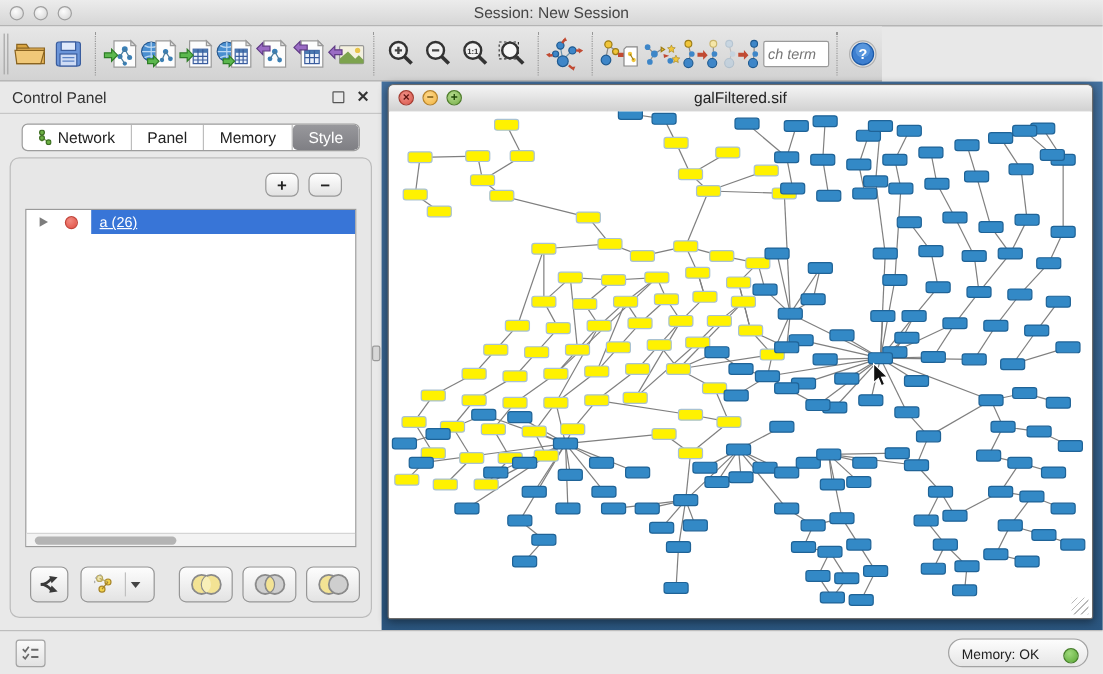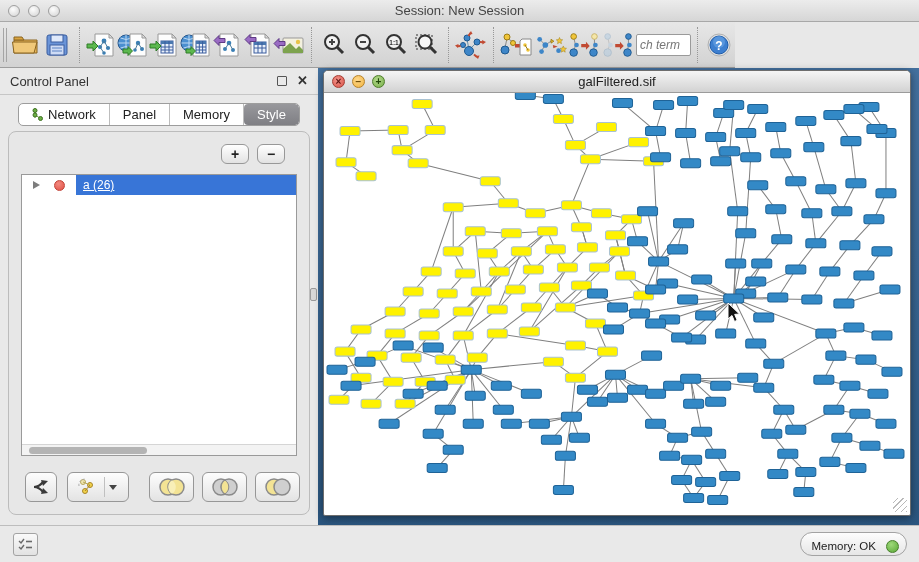--- a/index.html
+++ b/index.html
@@ -102,21 +102,21 @@
     background:repeating-linear-gradient(135deg, transparent 0 3px, #b9b9b9 3px 4px); }
 
   
   .statusbar { position:absolute; left:0; bottom:0; width:919px; height:37px; background:#e9e9e9;
     border-top:1px solid #bdbdbd; }
   .auto-btn { position:absolute; left:13px; top:7px; width:25px; height:23px;
     border:1px solid #a3a3a3; border-radius:3px; background:linear-gradient(#fafafa,#e2e2e2);
     display:flex; align-items:center; justify-content:center; }
   .memory-pill { position:absolute; right:12px; top:6px; height:24px; border:1px solid #a3a3a3;
     border-radius:12px; background:linear-gradient(#fdfdfd,#e6e6e6); display:flex;
-    align-items:center; padding:4px 7px 0 10px; gap:10px; }
+    align-items:center; padding:4px 7px 0 10px; gap:20px; }
   .memory-text { font-size:11.5px; color:#222; }
   .memdot { width:13px; height:13px; border-radius:50%;
     background:radial-gradient(circle at 38% 32%, #9ed97a, #5aa836); border:1px solid #477f2b; }
 
   
   .cursor { position:absolute; left:727px; top:302px; z-index:50; pointer-events:none; }
 </style>
 </head>
 <body>
 

